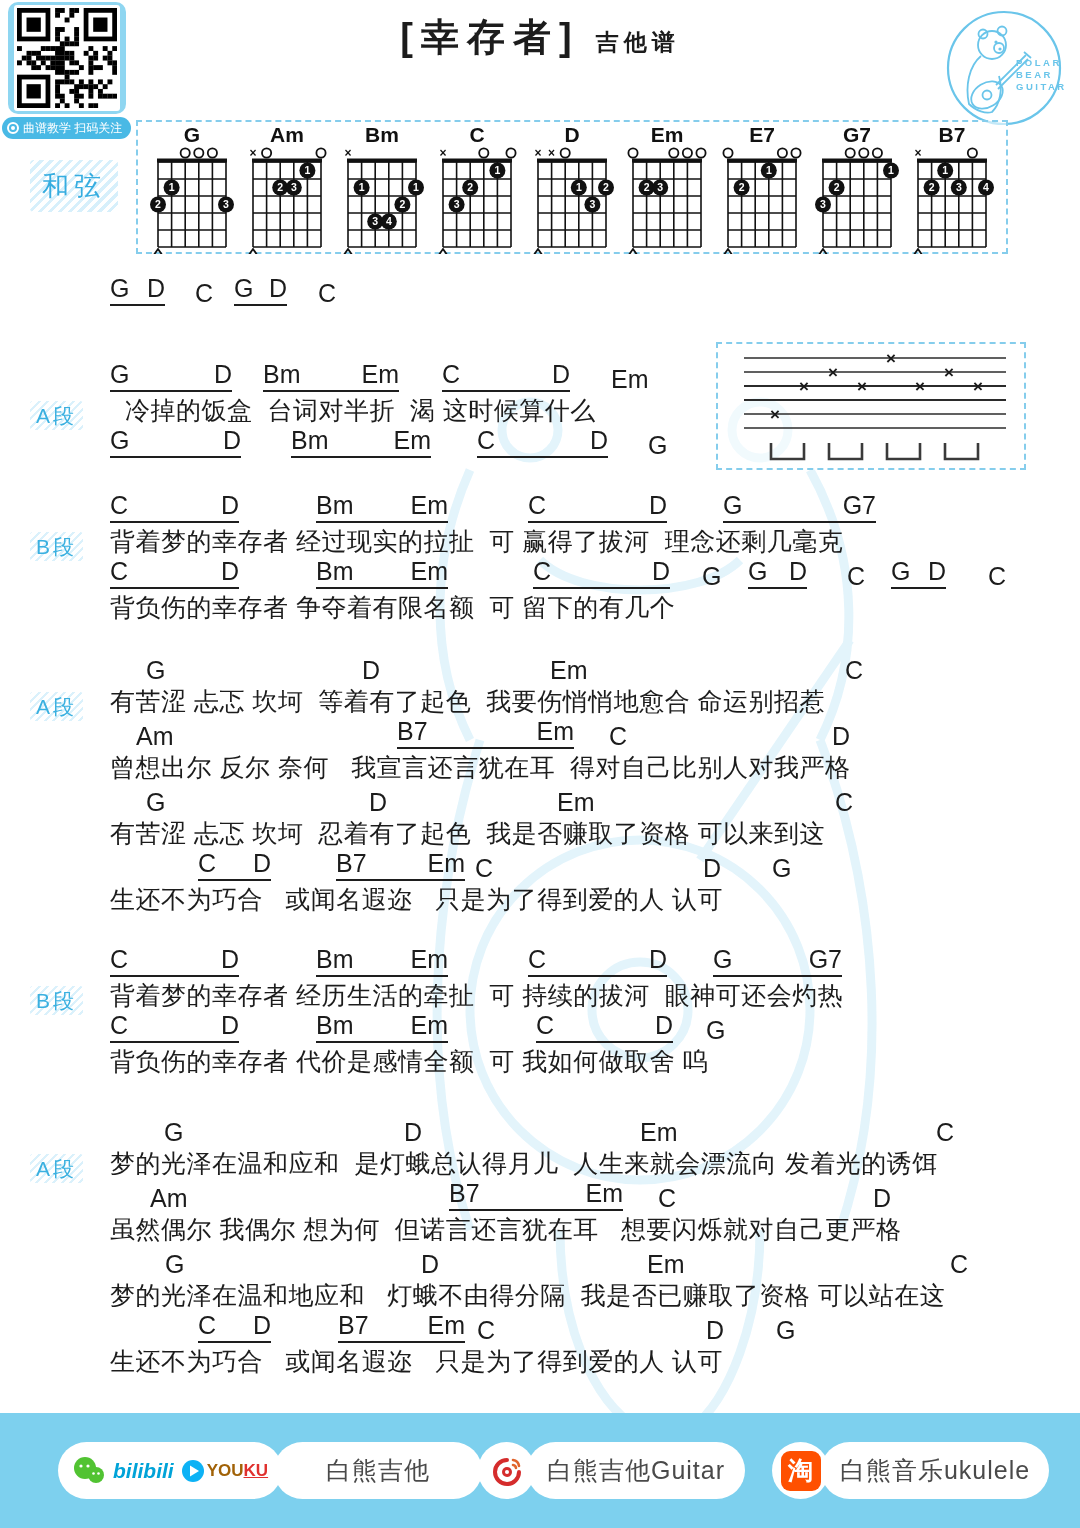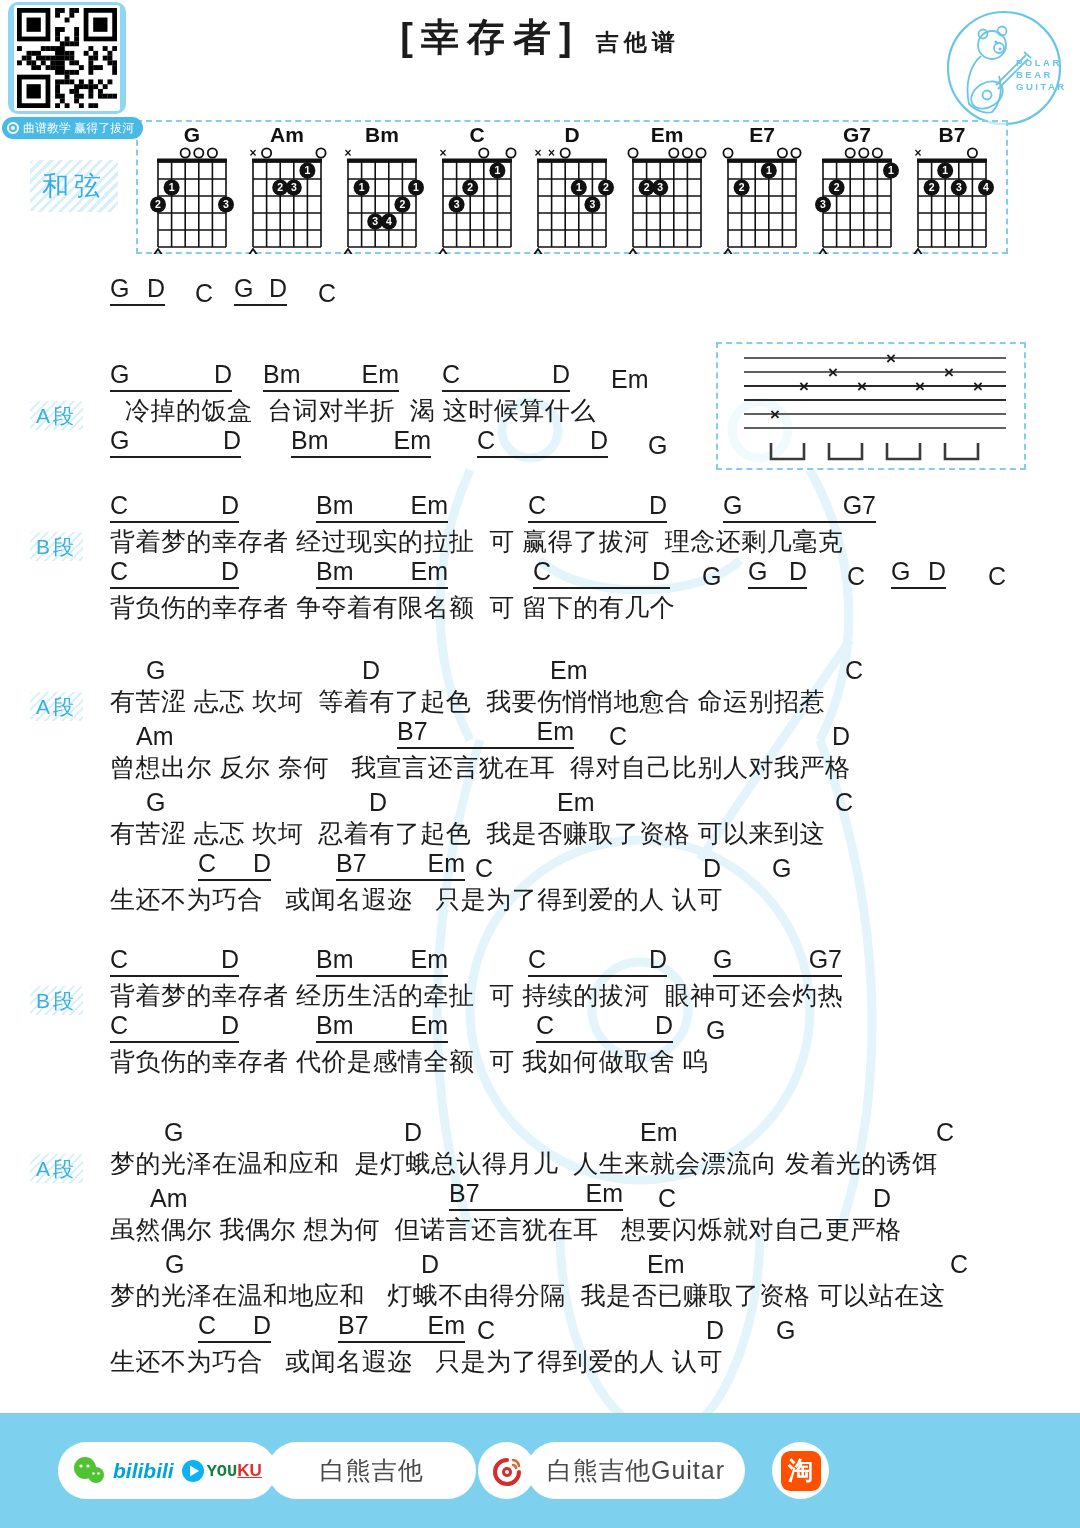--- a/index.html
+++ b/index.html
@@ -49,21 +49,21 @@
   
   .footer{position:absolute;left:0;top:1413px;width:1080px;height:115px;background:#7dd0ee;z-index:2;}
   .f-item{position:absolute;top:29px;height:57px;display:flex;align-items:center;}
   .icons-pill{background:#fff;border-radius:29px;height:57px;display:flex;align-items:center;padding:0 14px;gap:7px;}
   .text-pill{background:#fff;border-radius:29px;height:57px;display:flex;align-items:center;justify-content:center;
     font-size:25px;color:#4a4a4a;margin-left:-8px;letter-spacing:1px;}
   .icon-circle{width:57px;height:57px;background:#fff;border-radius:50%;flex:none;
     display:flex;align-items:center;justify-content:center;}
   .bili-text{color:#00a3d8;font-weight:bold;font-size:21px;font-style:italic;letter-spacing:0;}
   .youku-wrap{display:flex;align-items:center;gap:2px;font-weight:bold;font-size:17px;}
-  .youku-you{color:#15803d;font-family:Liberation Mono, monospace;}.youku-ku{color:#e0302d;text-decoration:underline;}
+  .youku-you{color:#a16207;}.youku-ku{color:#e0302d;text-decoration:underline;}
   .tao-square{width:40px;height:40px;background:#ff5000;border-radius:9px;color:#fff;font-size:25px;font-weight:bold;
     display:flex;align-items:center;justify-content:center;}
 </style>
 </head>
 <body>
 
 <svg id="watermark" width="1080" height="1528" viewBox="0 0 1080 1528">
   <g fill="none" stroke="#e0f3fb" stroke-width="9" opacity="0.9">
     <circle cx="530" cy="430" r="28"></circle>
     <circle cx="760" cy="430" r="28"></circle>
@@ -207,21 +207,21 @@
         <rect x="66.66666666666667" y="0" width="33.333333333333336" height="33.333333333333336" fill="#000"></rect>
         <rect x="71.42857142857143" y="4.761904761904762" width="23.80952380952381" height="23.80952380952381" fill="#fff"></rect>
         <rect x="76.19047619047619" y="9.523809523809524" width="14.285714285714285" height="14.285714285714285" fill="#000"></rect>
         <rect x="0" y="66.66666666666667" width="33.333333333333336" height="33.333333333333336" fill="#000"></rect>
         <rect x="4.761904761904762" y="71.42857142857143" width="23.80952380952381" height="23.80952380952381" fill="#fff"></rect>
         <rect x="9.523809523809524" y="76.19047619047619" width="14.285714285714285" height="14.285714285714285" fill="#000"></rect>
       </svg></div>
 </div>
 <div class="qr-caption">
   <span class="dot-icon"></span>
-  <span>曲谱教学 赢得了拔河</span>
+  <span>曲谱教学 扫码关注</span>
 </div>
 
 <div class="header-center">
   <div class="title-line">
     <span class="page-title">[幸存者]</span><span class="title-suffix">吉他谱</span>
   </div>
 </div>
 
 <svg id="bear-logo" width="132" height="126" viewBox="0 0 132 126">
   <circle cx="66" cy="62" r="56" fill="#ffffff" stroke="#6ac5ea" stroke-width="2.2"></circle>
@@ -686,14 +686,17 @@
     <div class="text-pill" style="width:218px">
       <span>白熊吉他Guitar</span>
     </div>
   </div>
   <div class="f-item" style="left:772px">
     <div class="icon-circle">
       <div class="tao-square">
           <span>淘</span>
         </div>
     </div>
+    <div class="text-pill" style="width:228px">
+      <span>白熊音乐ukulele</span>
+    </div>
   </div>
 </div>
 
 </body></html>

